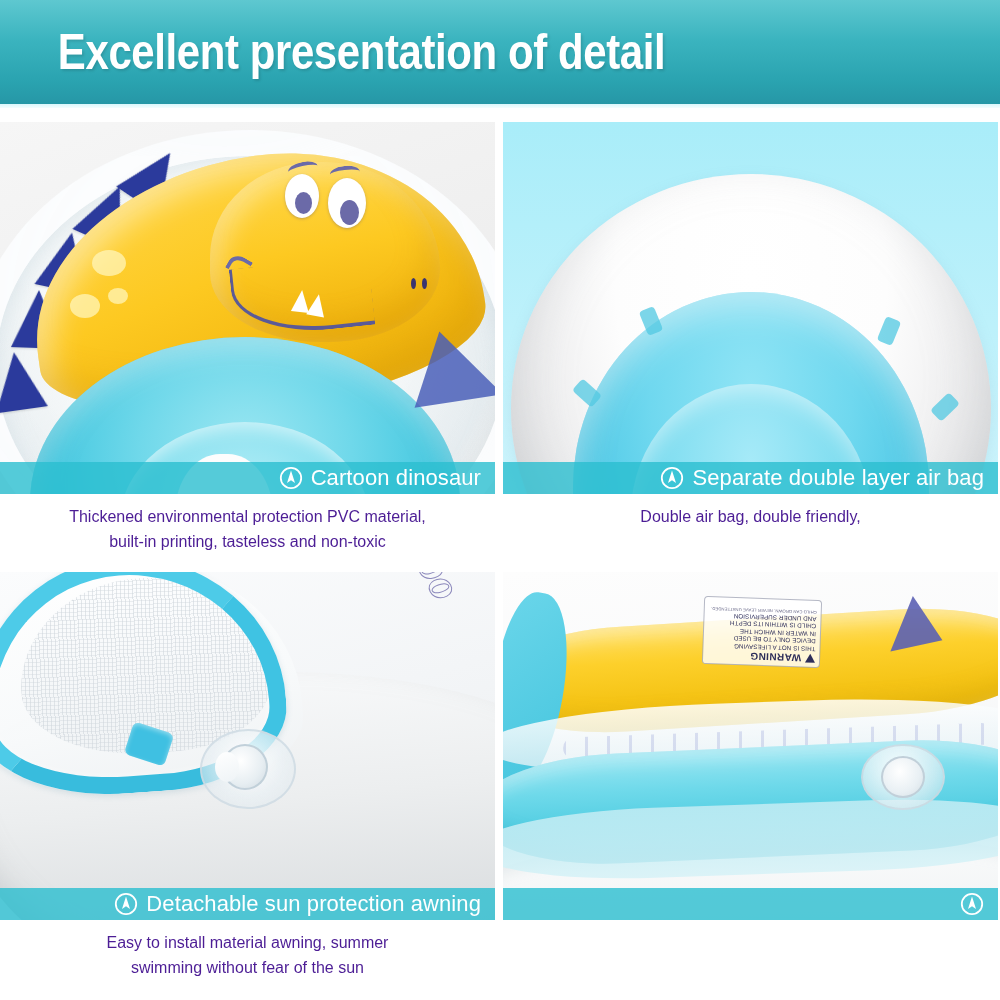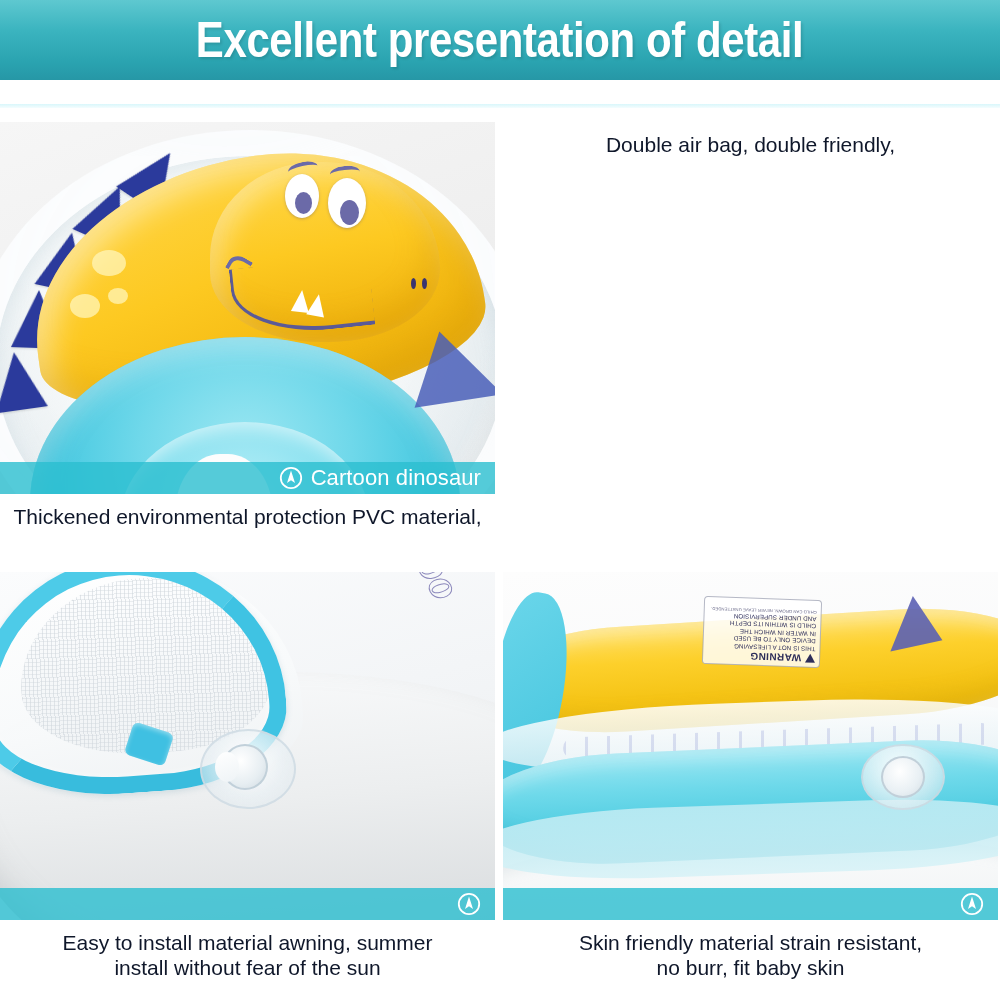--- a/index.html
+++ b/index.html
@@ -6,23 +6,23 @@
   html, body {
     width: 1000px; height: 1000px;
     font-family: "Liberation Sans", sans-serif;
     background: #ffffff;
     overflow: hidden;
   }
   .page { position: relative; width: 1000px; height: 1000px; background: #fff; }
 
   
   .header {
-    position: absolute; left: 0; top: 0; width: 1000px; height: 80px;
+    position: absolute; left: 0; top: 0; width: 1000px; height: 104px;
     background: linear-gradient(180deg, #5ec8d0 0%, #3bb4bf 38%, #2aa3b0 78%, #2697a6 100%);
-    display: flex; align-items: center; justify-content: center;
+    display: flex; align-items: center; 
   }
   .header-title {
     color: #ffffff;
     font-size: 50px;
     font-weight: bold;
     letter-spacing: -0.5px;
     transform: scaleX(0.84);
     transform-origin: center;
     white-space: nowrap;
     text-shadow: 2px 2px 3px rgba(0,0,0,0.13);
@@ -60,22 +60,22 @@
   .caption-text {
     color: #ffffff; font-size: 22px; font-weight: 400; white-space: nowrap;
     letter-spacing: 0.1px;
   }
   .compass {
     width: 24px; height: 24px; flex: 0 0 24px; display: block;
   }
 
   .desc {
     width: 495px; padding: 10px 6px 0 6px;
-    text-align: center; color: #0f172a;
-    font-size: 21px; line-height: 25px; font-weight: 400;
+    text-align: center; color: #4c1d95;
+    font-size: 16px; line-height: 25px; font-weight: 400;
   }
   .desc .l2 { display: block; }
 
   
   .p1 { background: #f2f2f2; }
   .p1 .bg { position: absolute; inset: 0; background: linear-gradient(160deg,#f6f6f6 0%, #eeeeee 60%, #ededed 100%); }
   .p1 .clearring {
     position: absolute; left: -30px; top: 8px; width: 560px; height: 470px;
     border-radius: 50%;
     background: radial-gradient(ellipse at 45% 35%, rgba(255,255,255,0.98) 0%, rgba(246,249,250,0.9) 45%, rgba(225,235,240,0.65) 70%, rgba(255,255,255,0) 78%);
@@ -380,24 +380,42 @@
         <div class="caption-bar">
           <svg class="compass" viewBox="0 0 24 24">
             <circle cx="12" cy="12" r="10.2" fill="none" stroke="#ffffff" stroke-width="1.8"></circle>
             <polygon points="12,4.6 16,17 12,14.2 8,17" fill="#ffffff"></polygon>
           </svg>
           <span class="caption-text">Cartoon dinosaur</span>
         </div>
       </div>
       <div class="desc">
         <span>Thickened environmental protection PVC material,</span>
+        <span class="l2">built-in printing, tasteless and non-toxic</span>
       </div>
     </div>
 
     <div class="cell">
+      <div class="photo p2">
+        <div class="whitering"></div>
+        <div class="cyanring2"></div>
+        <div class="cyanring3"></div>
+        <div class="seam" style="left:140px; top:186px; transform:rotate(-22deg);"></div>
+        <div class="seam" style="left:378px; top:196px; transform:rotate(22deg);"></div>
+        <div class="seam" style="left:76px; top:258px; transform:rotate(-48deg);"></div>
+        <div class="seam" style="left:434px; top:272px; transform:rotate(46deg);"></div>
+
+        <div class="caption-bar">
+          <svg class="compass" viewBox="0 0 24 24">
+            <circle cx="12" cy="12" r="10.2" fill="none" stroke="#ffffff" stroke-width="1.8"></circle>
+            <polygon points="12,4.6 16,17 12,14.2 8,17" fill="#ffffff"></polygon>
+          </svg>
+          <span class="caption-text">Separate double layer air bag</span>
+        </div>
+      </div>
       <div class="desc">
         <span>Double air bag, double friendly,</span>
       </div>
     </div>
 
     <div class="cell">
       <div class="photo p3 row2">
         <div class="base"></div>
         <div class="script">Swimbobo</div>
         <div class="canopy"></div>
@@ -406,25 +424,26 @@
         <div class="strap"></div>
         <div class="valve-outer"></div>
         <div class="valve-inner"></div>
         <div class="valve-plug"></div>
 
         <div class="caption-bar">
           <svg class="compass" viewBox="0 0 24 24">
             <circle cx="12" cy="12" r="10.2" fill="none" stroke="#ffffff" stroke-width="1.8"></circle>
             <polygon points="12,4.6 16,17 12,14.2 8,17" fill="#ffffff"></polygon>
           </svg>
+          <span class="caption-text">Detachable sun protection awning</span>
         </div>
       </div>
       <div class="desc">
         <span>Easy to install material awning, summer</span>
-        <span class="l2">install without fear of the sun</span>
+        <span class="l2">swimming without fear of the sun</span>
       </div>
     </div>
 
     <div class="cell">
       <div class="photo p4 row2">
         <div class="whitebase"></div>
         <div class="yellowtube"></div>
         <div class="leftcyan"></div>
         <div class="bluefin"></div>
         <div class="clearband"></div>
@@ -447,20 +466,16 @@
           <div class="warn-line tiny">CHILD CAN DROWN. NEVER LEAVE UNATTENDED.</div>
         </div>
 
         <div class="caption-bar">
           <svg class="compass" viewBox="0 0 24 24">
             <circle cx="12" cy="12" r="10.2" fill="none" stroke="#ffffff" stroke-width="1.8"></circle>
             <polygon points="12,4.6 16,17 12,14.2 8,17" fill="#ffffff"></polygon>
           </svg>
         </div>
       </div>
-      <div class="desc">
-        <span>Skin friendly material strain resistant,</span>
-        <span class="l2">no burr, fit baby skin</span>
-      </div>
     </div>
 
   </div>
 </div>
 
 </body></html>

